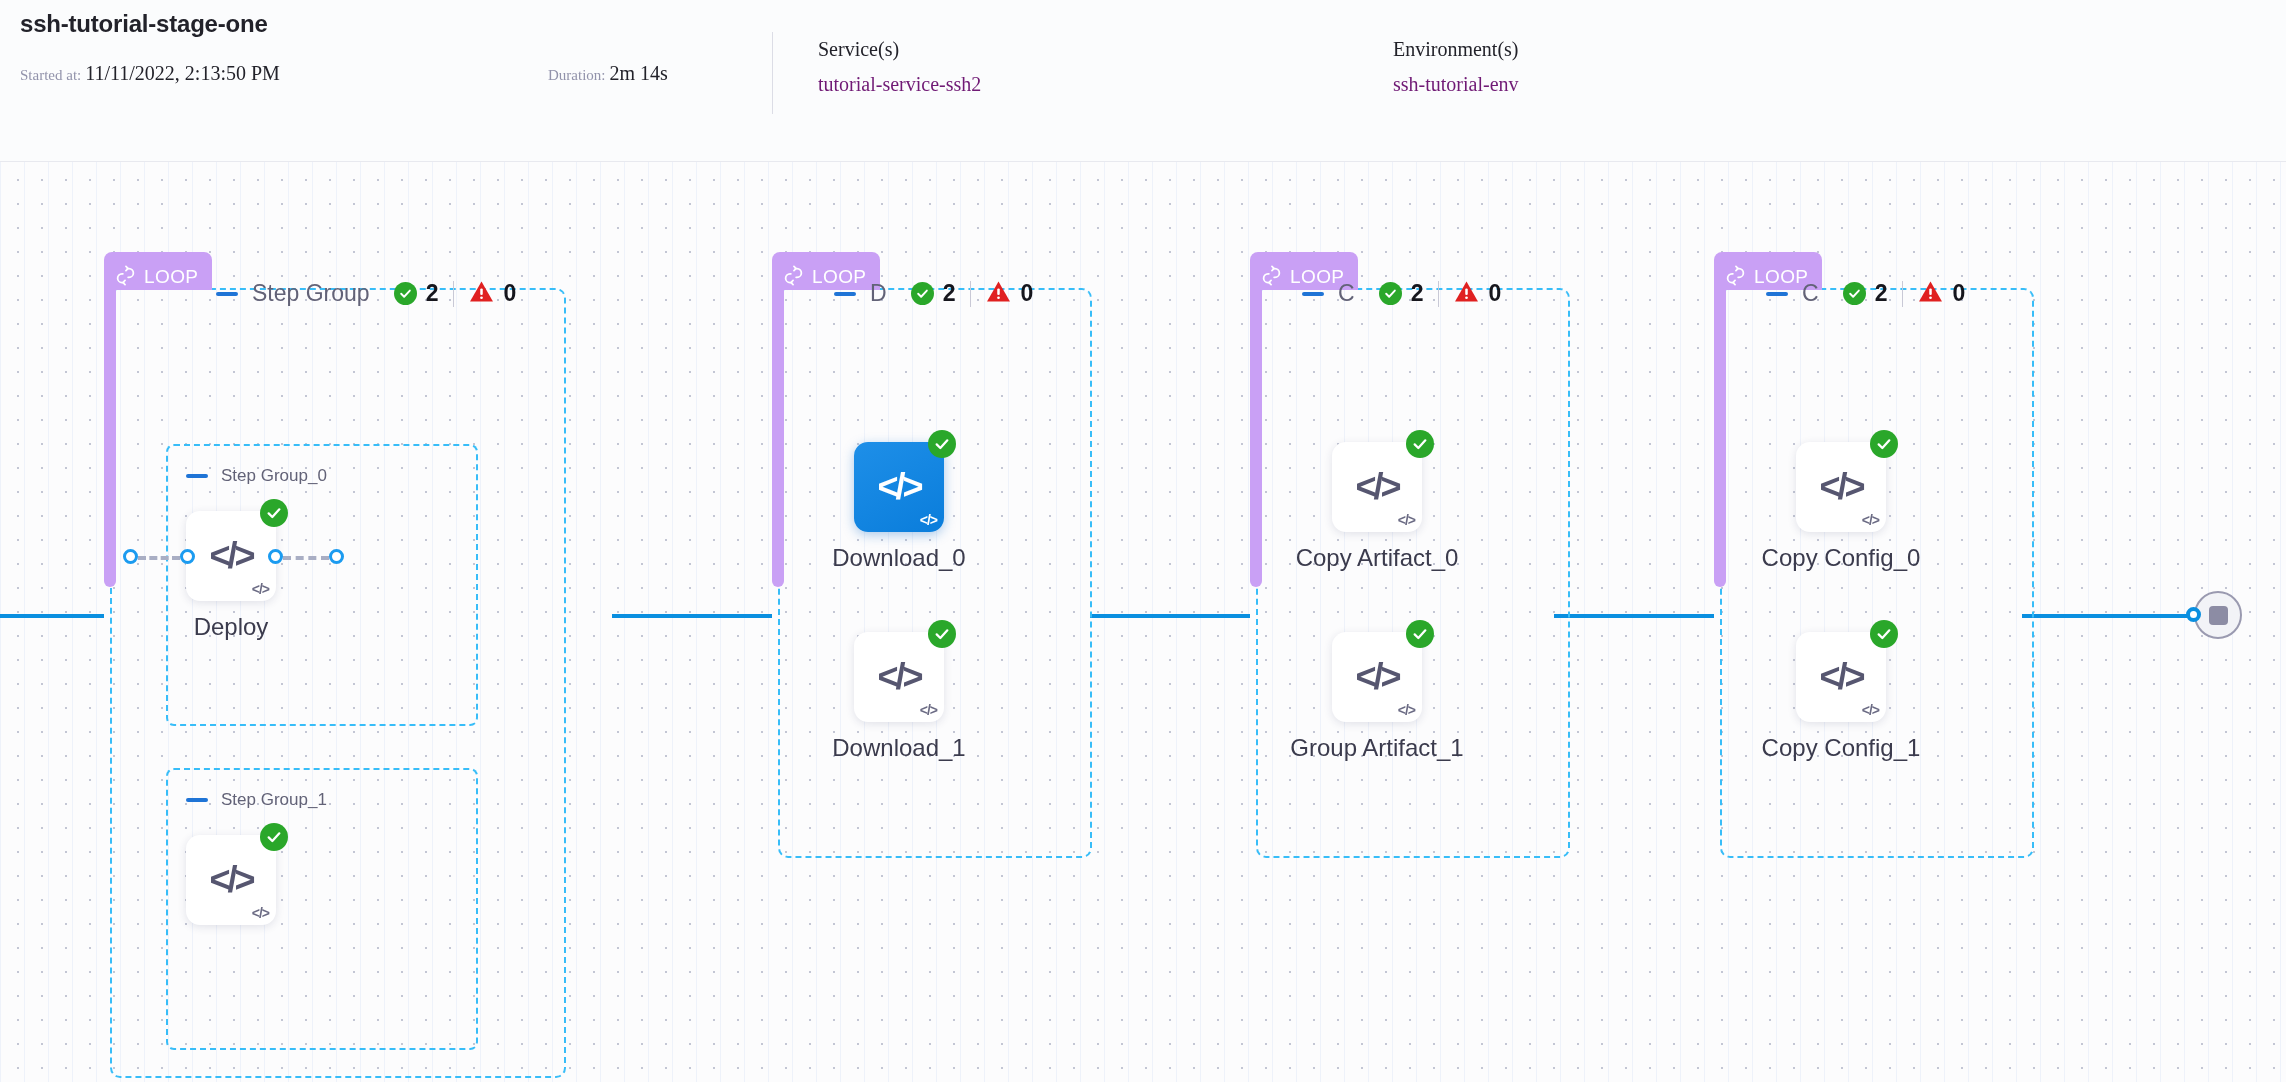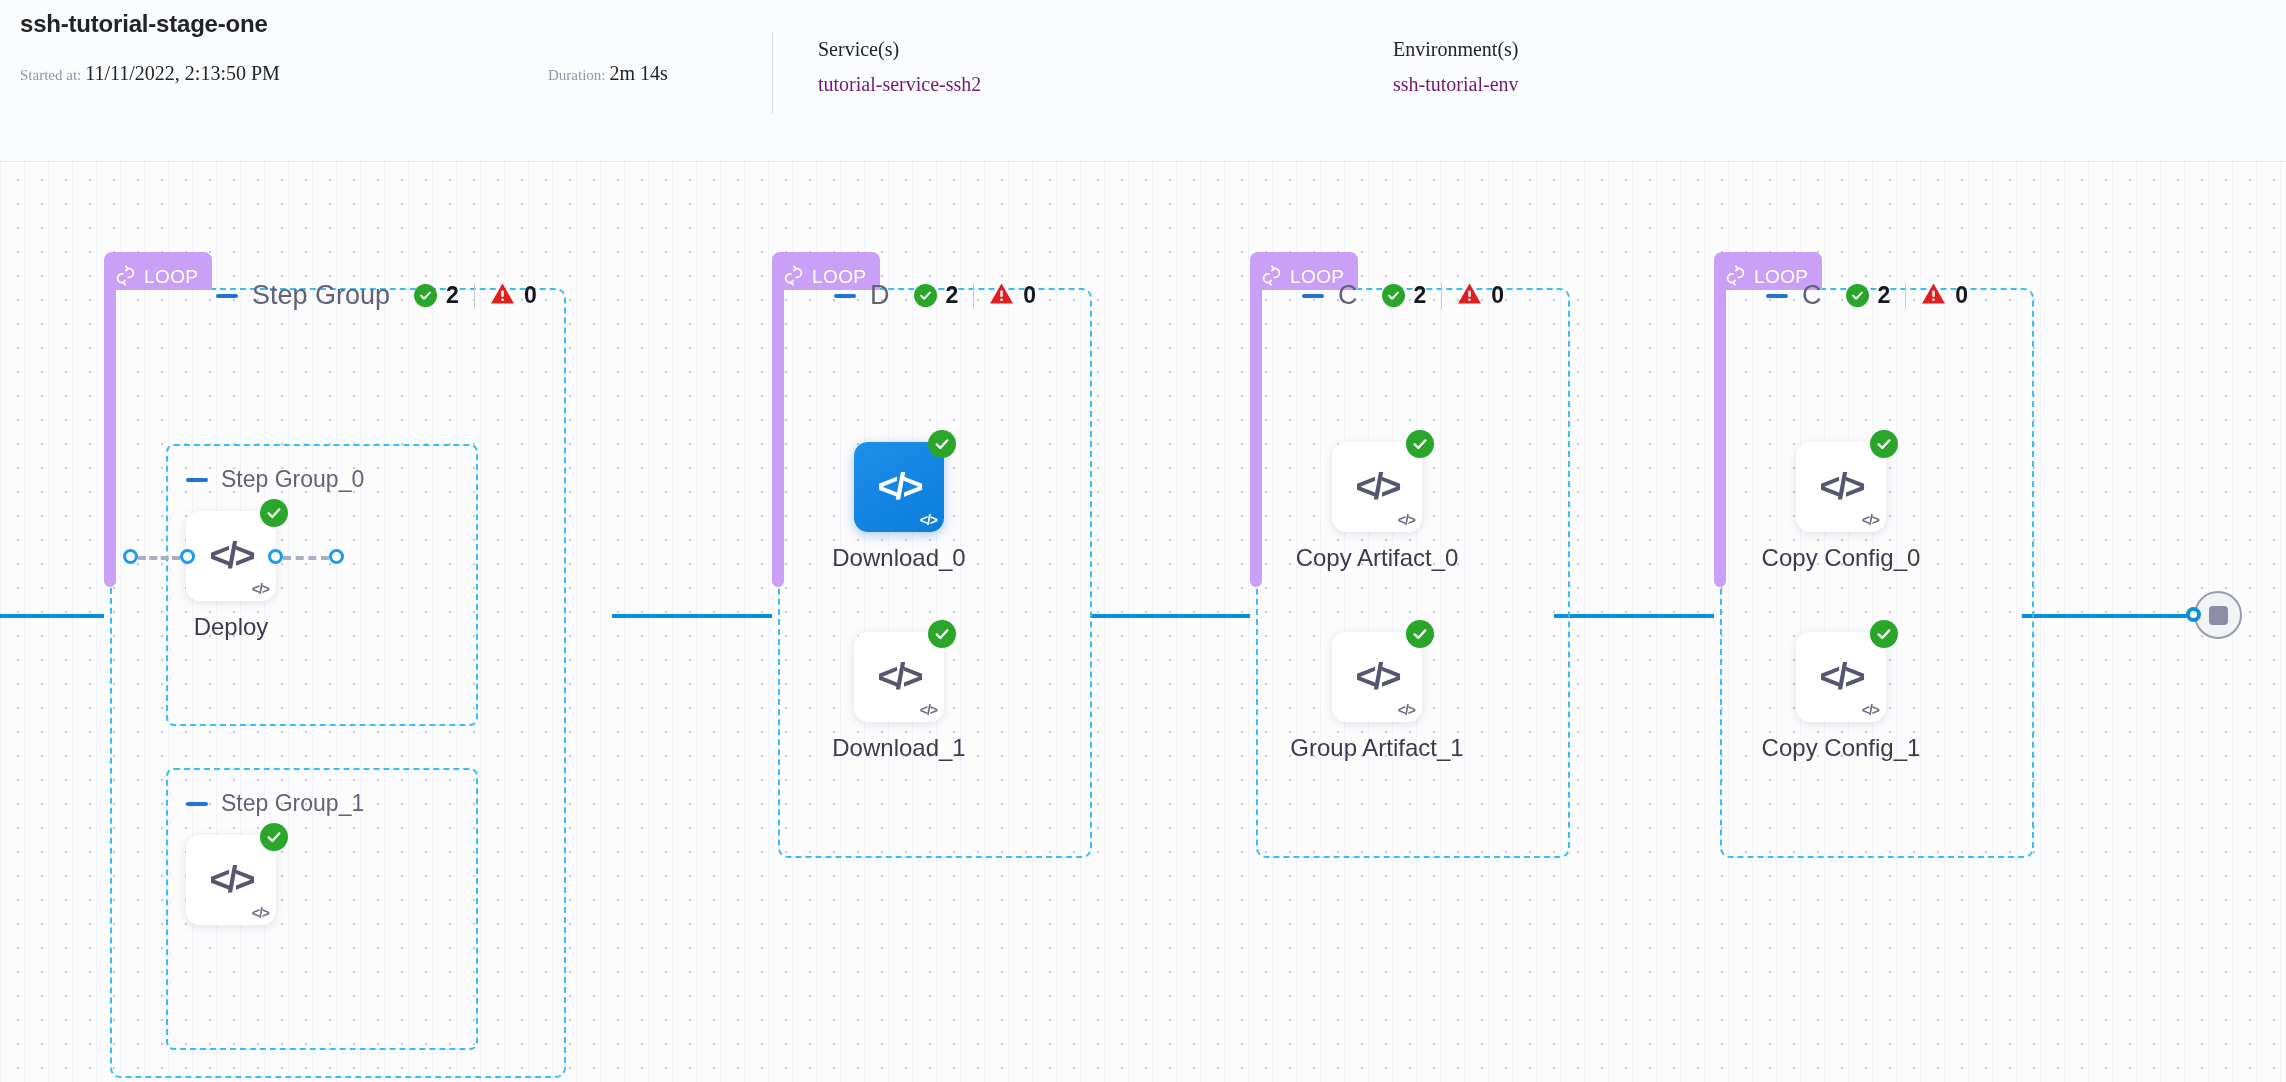--- a/index.html
+++ b/index.html
@@ -126,21 +126,21 @@
     white-space: nowrap;
   }
   .collapse-dash {
     display: inline-block;
     width: 22px; height: 4px;
     background: #1f74d6;
     border-radius: 2px;
     flex: none;
   }
   .group-title {
-    font-size: 27px;
+    font-size: 23px;
     color: #626277;
     max-width: 240px;
     overflow: hidden;
     text-overflow: clip;
   }
   .group-title.trunc { max-width: 20px; }
   .counts {
     display: flex;
     align-items: center;
     gap: 9px;
@@ -175,21 +175,21 @@
   }
   .subgroup-header {
     position: absolute;
     display: flex;
     align-items: center;
     gap: 13px;
     z-index: 5;
     white-space: nowrap;
   }
   .subgroup-title {
-    font-size: 23px;
+    font-size: 17px;
     color: #626277;
   }
 
   
   .node { position: absolute; z-index: 6; }
   .node-box {
     position: relative;
     width: 90px; height: 90px;
     border-radius: 14px;
     background: #ffffff;

